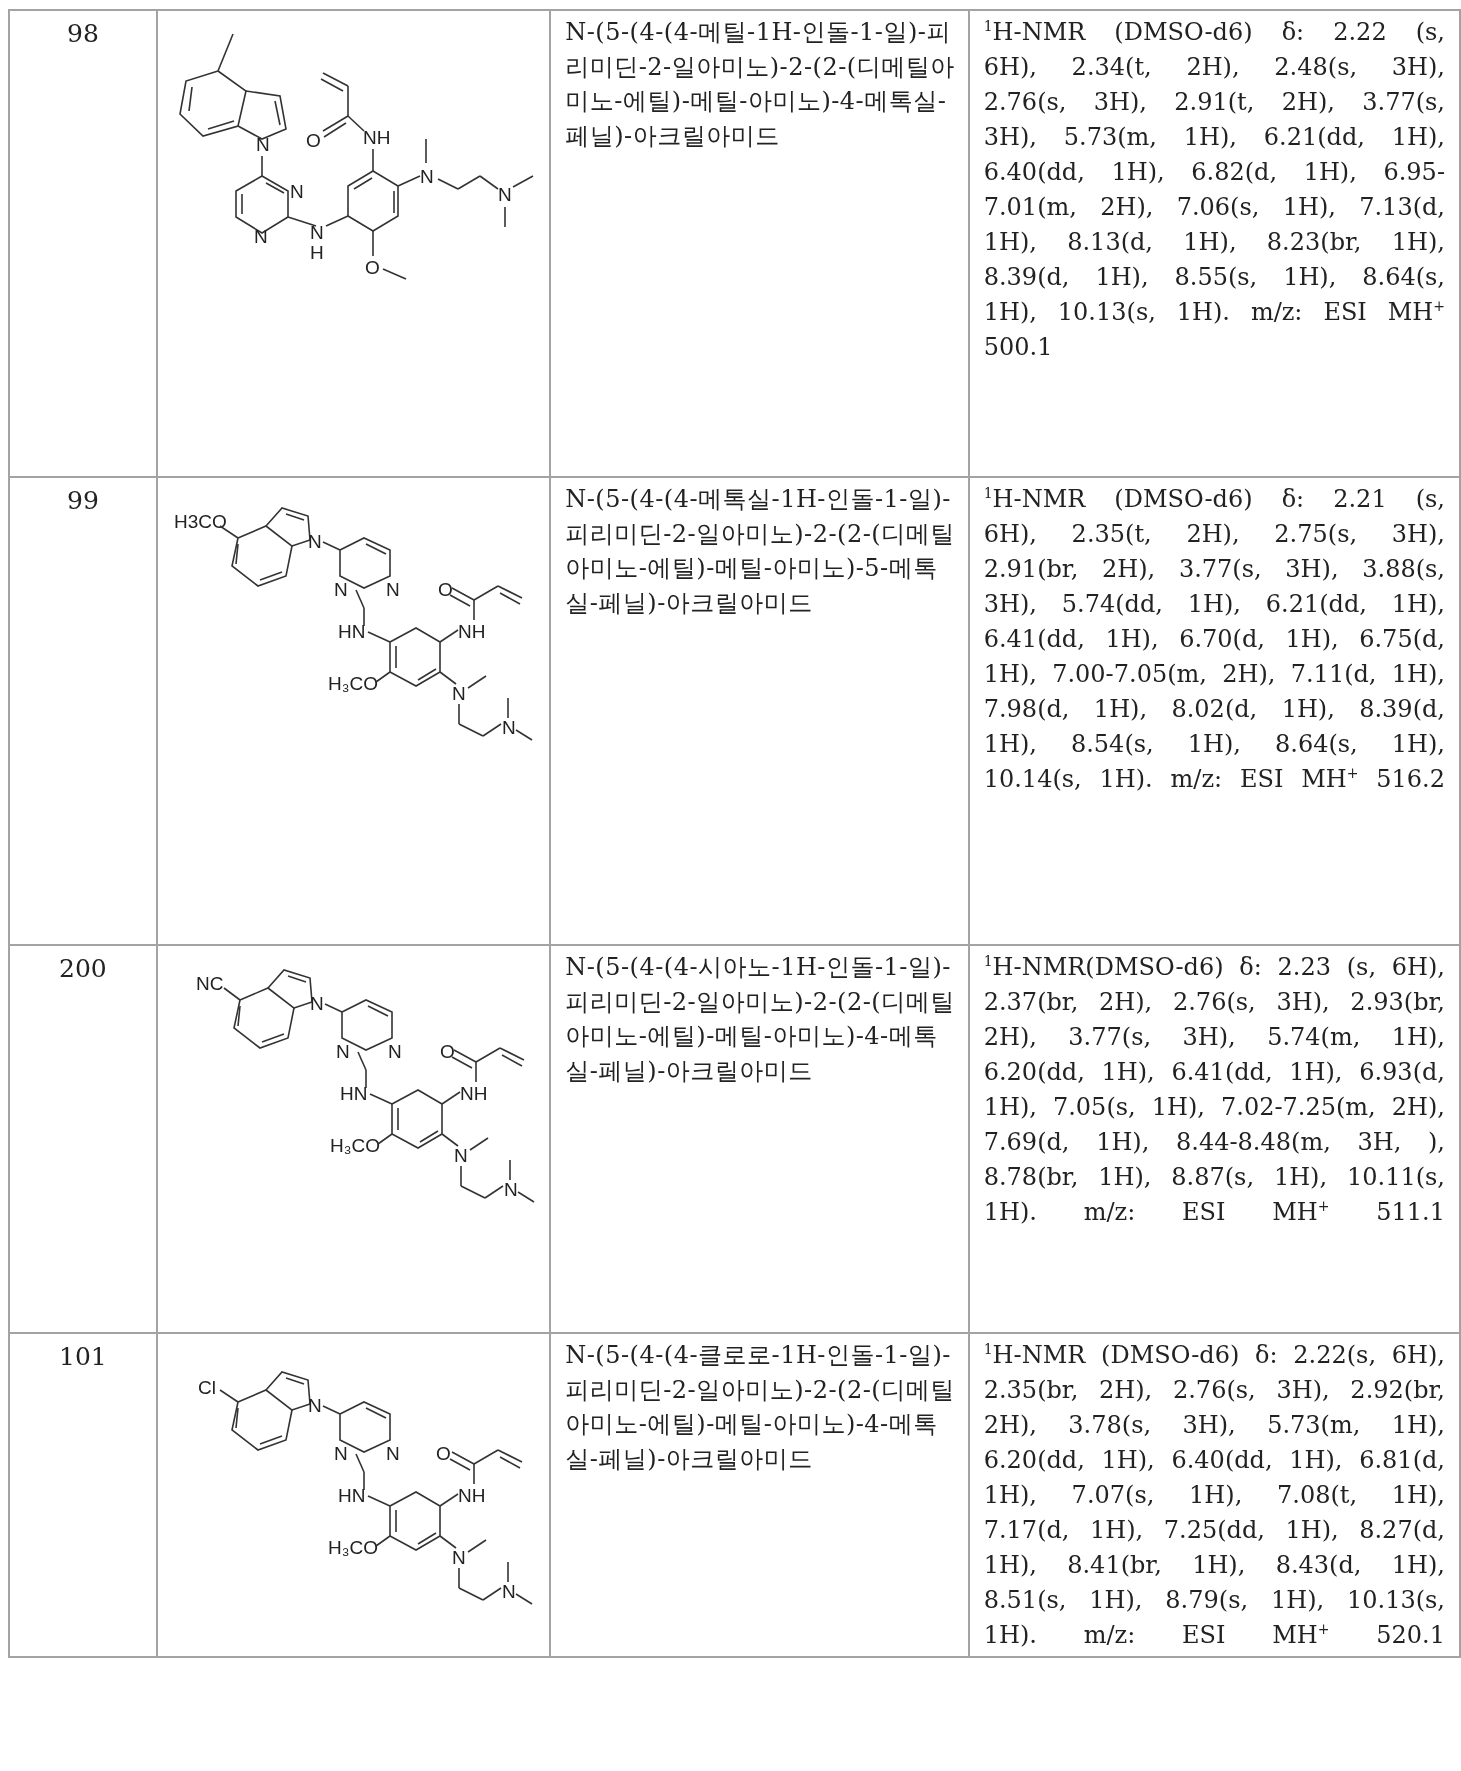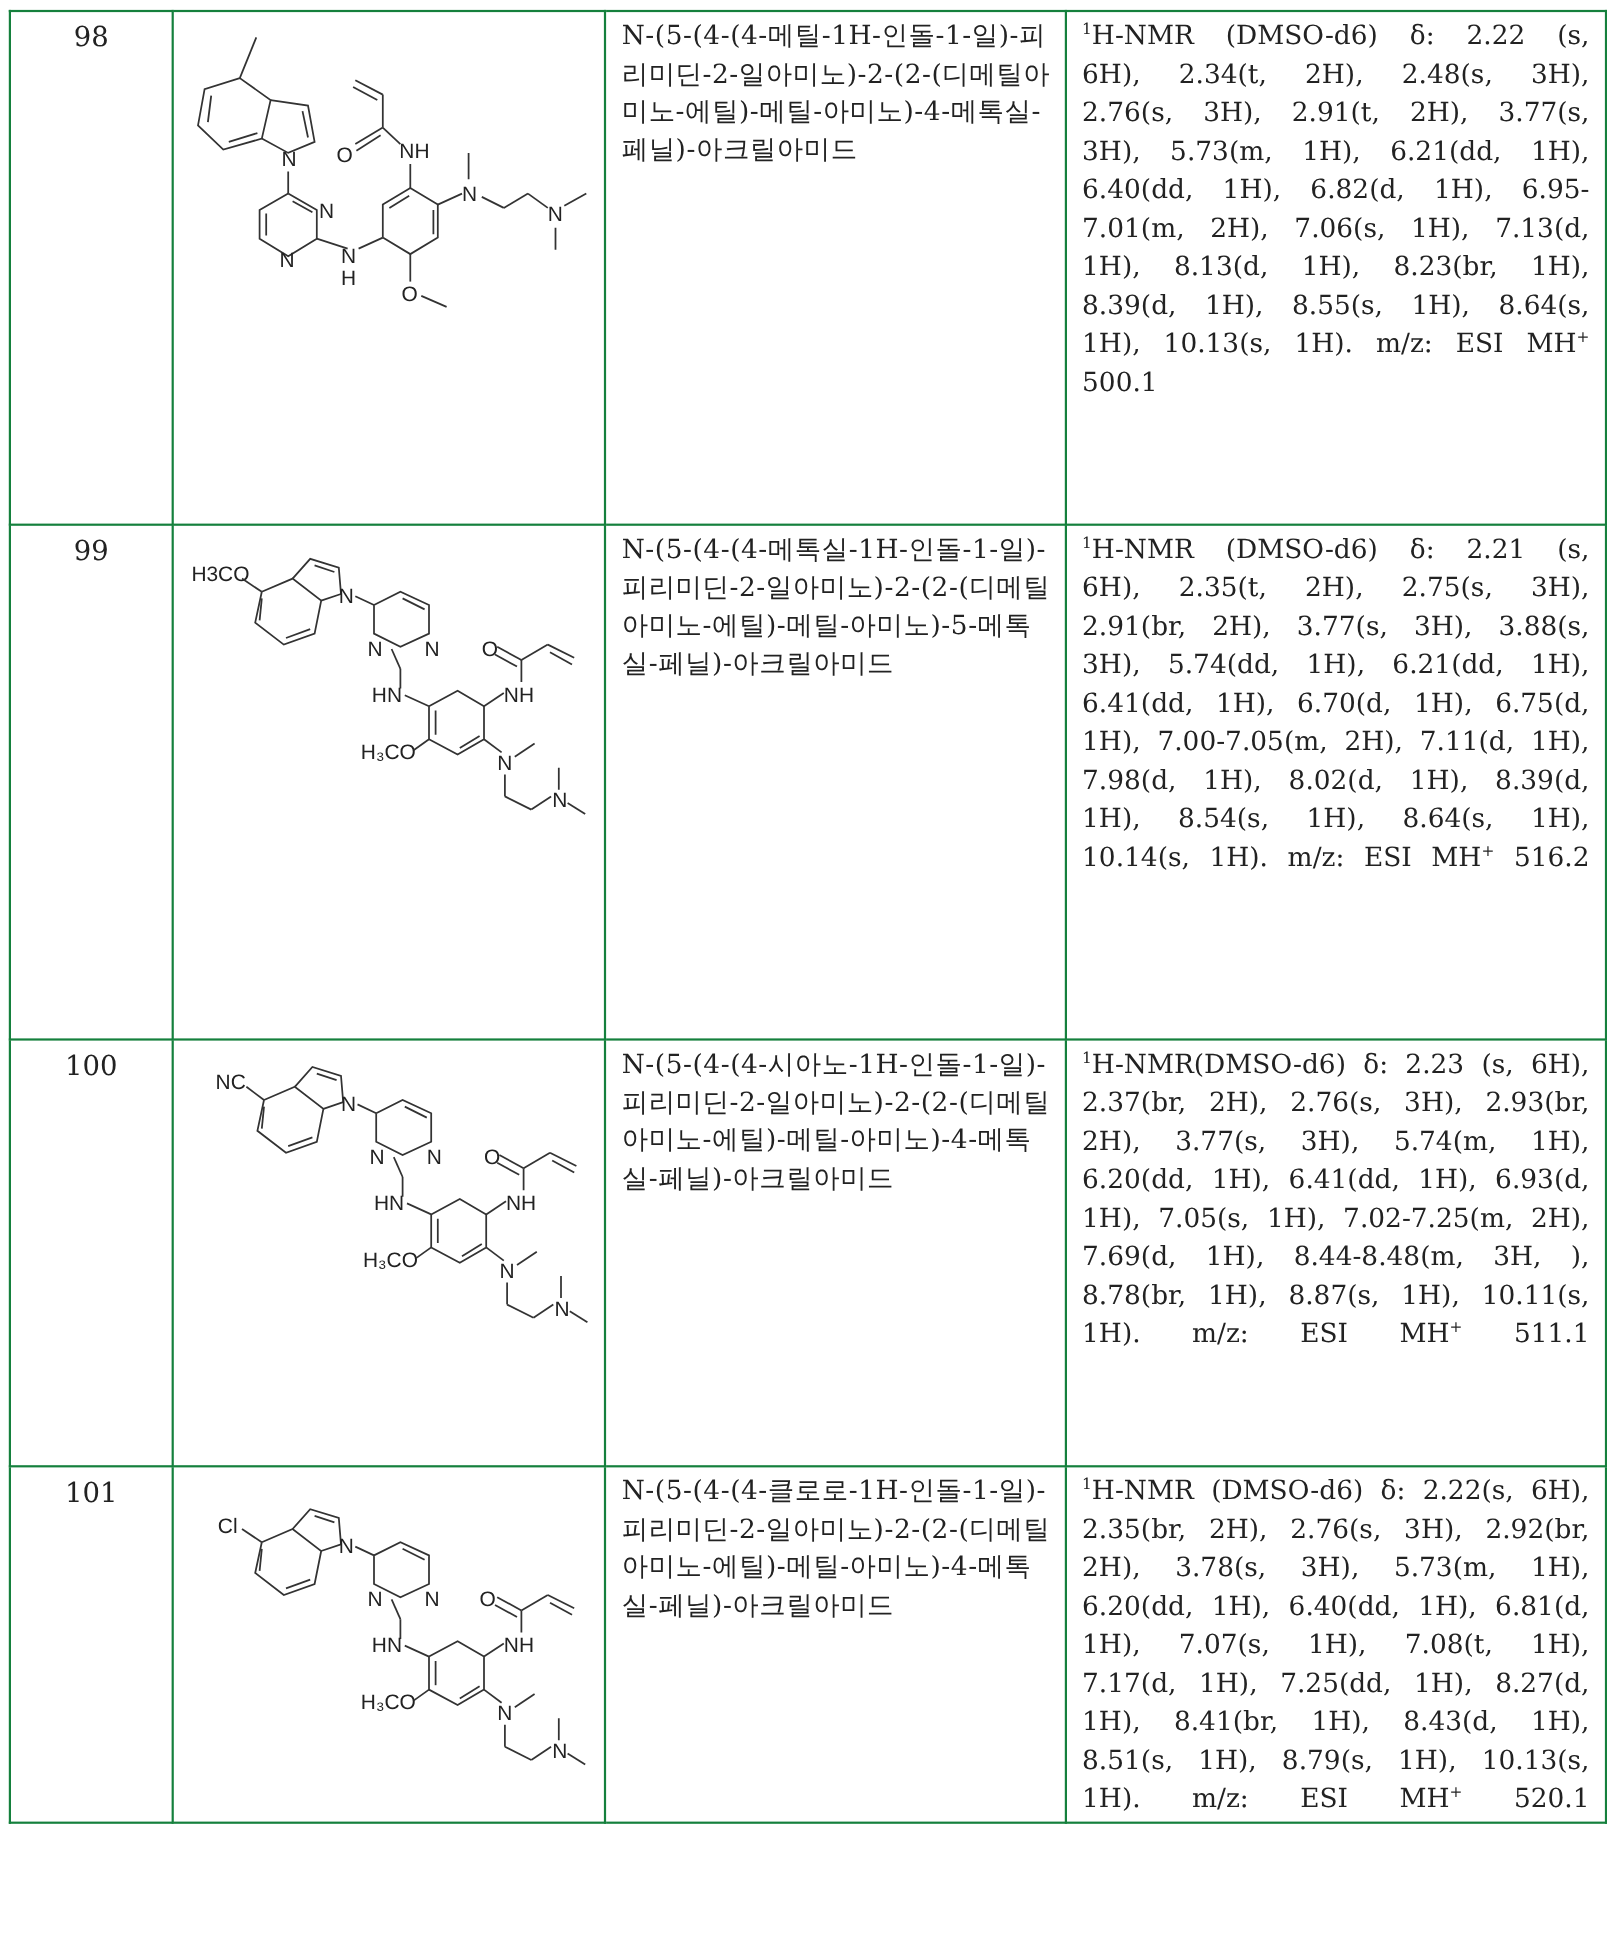--- a/index.html
+++ b/index.html
@@ -1,19 +1,19 @@
 <!DOCTYPE html>
 <html><head>
 <meta charset="utf-8">
 <style>
   html, body { margin: 0; padding: 0; background: #ffffff; }
   body { width: 1461px; height: 1771px; position: relative; overflow: hidden;
          font-family: "DejaVu Serif", "Liberation Serif", serif; color: #222; }
   table.cmp { position: absolute; left: 8px; top: 9px; border-collapse: collapse; table-layout: fixed; }
-  table.cmp td { border: 2px solid #15803d; vertical-align: top; padding: 0; }
+  table.cmp td { border: 2px solid #a3a3a3; vertical-align: top; padding: 0; }
   td.no { width: 150px; text-align: center; font-size: 25px; padding-top: 8px !important; }
   td.struct { width: 408px; position: relative; }
   td.name { width: 410px; font-size: 24px; line-height: 34.5px; padding: 4px 6px 0 14px !important; letter-spacing: 0.5px; }
   td.nmr { width: 474px; font-size: 24px; line-height: 35px; padding: 4px 14px 0 14px !important; text-align: justify; text-align-last: justify; }
   .nmr-text { white-space: normal; word-spacing: 6px; }
   sup { font-size: 14px; vertical-align: super; line-height: 0; }
   .ital { }
   svg.mol { position: absolute; left: 0; top: 0; }
   svg.mol text { font-family: "Liberation Sans", sans-serif; font-size: 19px; fill: #222; }
   svg.mol line, svg.mol polyline, svg.mol path { stroke: #333; stroke-width: 1.6; fill: none; }
@@ -139,21 +139,21 @@
         <line x1="358" y1="252" x2="374" y2="262"></line>
       </svg>
     </td>
     <td class="name">N-(5-(4-(4-메톡실-1H-인돌-1-일)-피리미딘-2-일아미노)-2-(2-(디메틸아미노-에틸)-메틸-아미노)-5-메톡실-페닐)-아크릴아미드</td>
     <td class="nmr">
       <span class="nmr-text"><sup>1</sup><span>H-NMR (DMSO-</span><span class="ital">d6</span><span>) δ: 2.21 (s, 6H), 2.35(t, 2H), 2.75(s, 3H), 2.91(br, 2H), 3.77(s, 3H), 3.88(s, 3H), 5.74(dd, 1H), 6.21(dd, 1H), 6.41(dd, 1H), 6.70(d, 1H), 6.75(d, 1H), 7.00-7.05(m, 2H), 7.11(d, 1H), 7.98(d, 1H), 8.02(d, 1H), 8.39(d, 1H), 8.54(s, 1H), 8.64(s, 1H), 10.14(s, 1H). m/z: ESI MH</span><sup>+</sup><span> 516.2</span></span>
     </td>
   </tr>
 
   <tr style="height:388px;">
-    <td class="no">100</td>
+    <td class="no">200</td>
     <td class="struct">
       <svg class="mol" width="408" height="386" viewBox="0 0 408 386">
         <text x="38" y="44">NC</text>
         <line x1="66" y1="42" x2="82" y2="54"></line>
         <polyline points="82,54 76,82 102,102 130,92 136,62 110,42 82,54"></polyline>
         <line x1="82" y1="60" x2="80" y2="80"></line>
         <line x1="104" y1="96" x2="126" y2="88"></line>
         <polyline points="110,42 126,24 152,32 154,56 136,62"></polyline>
         <line x1="130" y1="30" x2="148" y2="36"></line>
         <text x="152" y="64">N</text>

